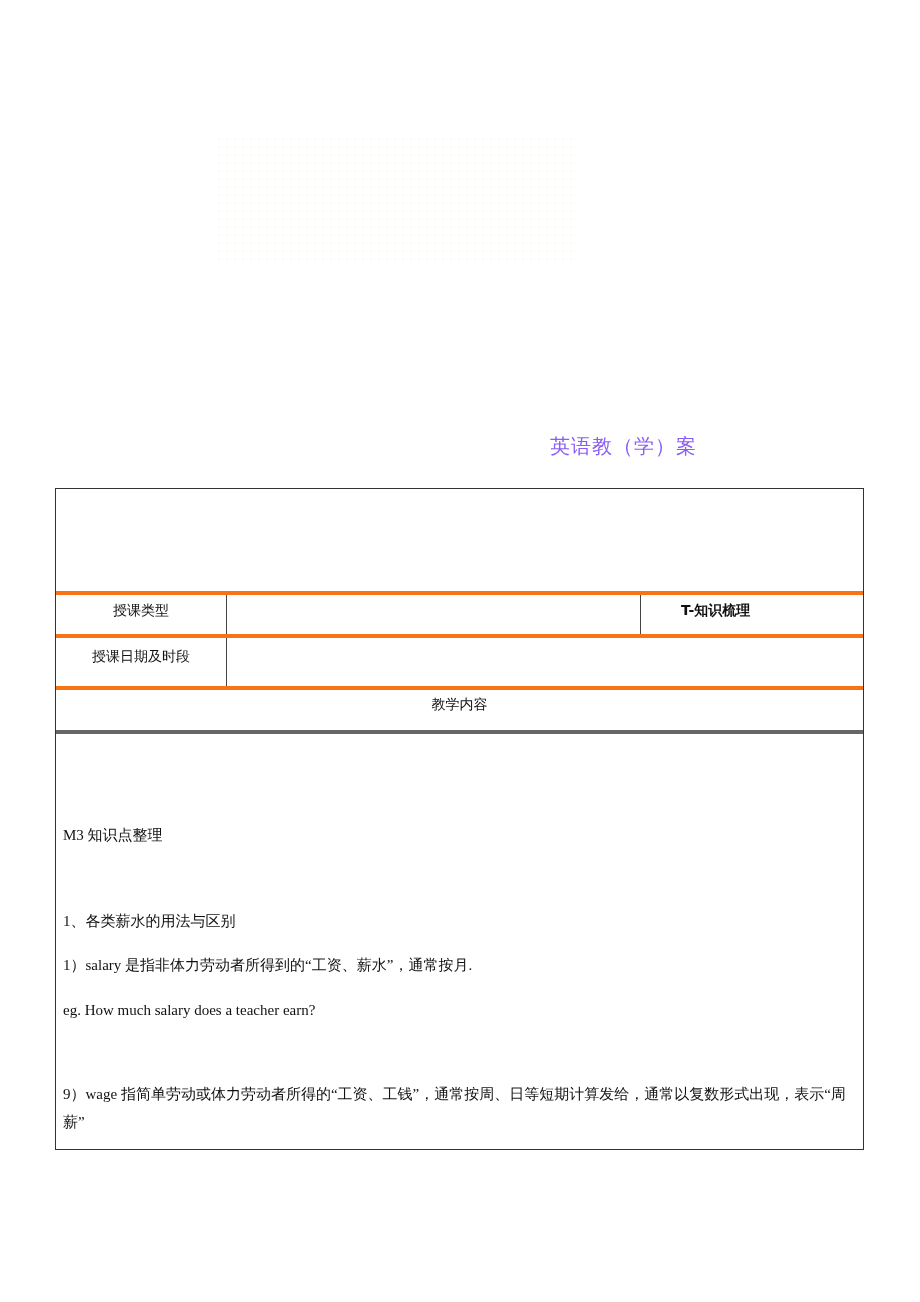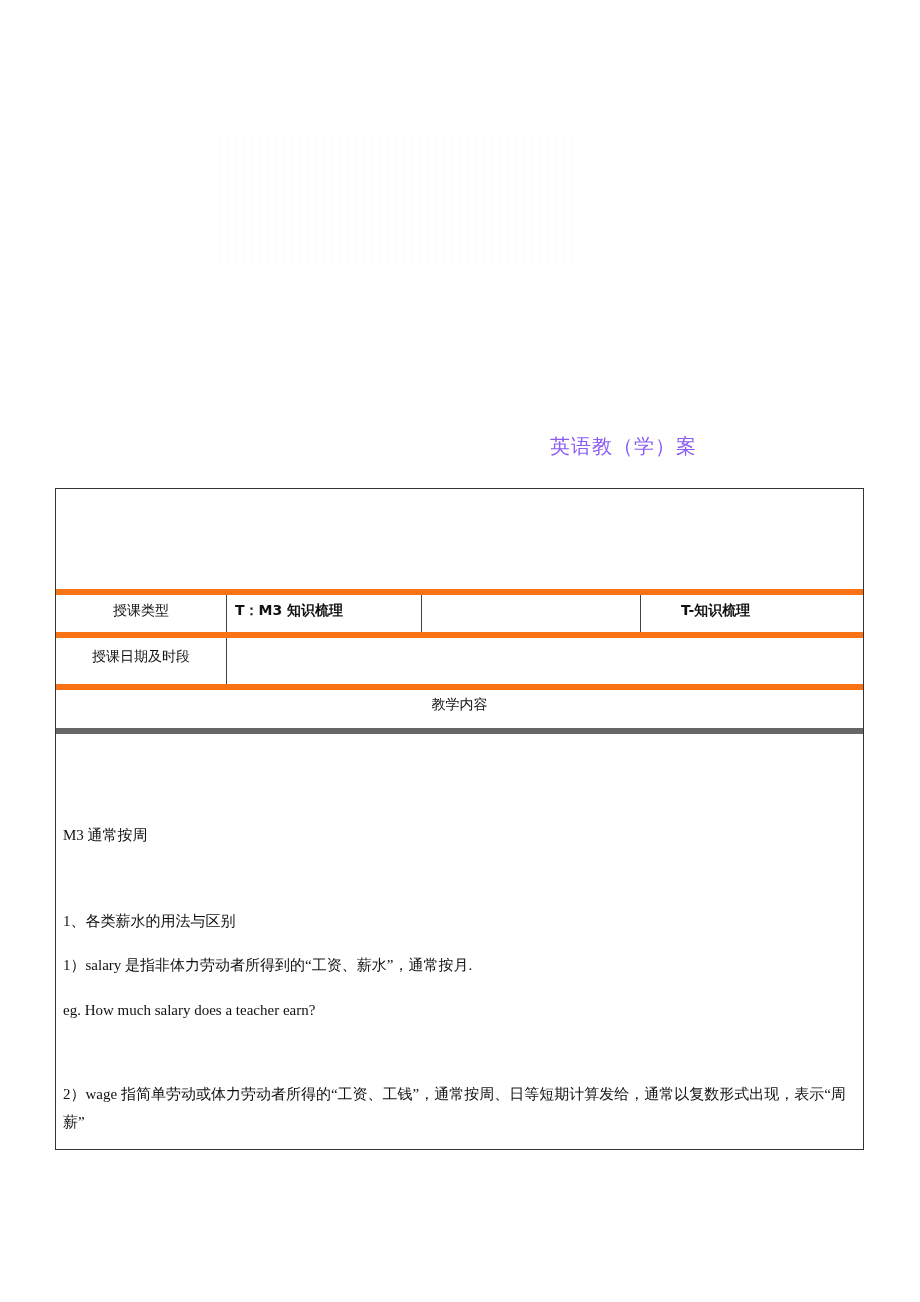--- a/index.html
+++ b/index.html
@@ -41,21 +41,21 @@
       top: 488px;
       width: 809px;
       height: 662px;
       border: 1px solid #333;
       box-sizing: border-box;
     }
     .row {
       position: absolute;
       left: 0;
       right: 0;
-      border-bottom: 6px solid #f97316;
+      border-bottom: 4px solid #f97316;
       box-sizing: border-box;
     }
     .cell {
       position: absolute;
       top: 0;
       bottom: 0;
       box-sizing: border-box;
       font-family: "DejaVu Sans", "Liberation Sans", sans-serif;
       font-size: 14px;
       color: #111;
@@ -99,36 +99,33 @@
 <div class="watermark"></div>
 
 <div class="doc-title">英语教（学）案</div>
 
 <div class="tbl">
 
   <div class="row" style="top:0; height:106px;"></div>
 
   <div class="row" style="top:106px; height:43px;">
     <div class="cell vline label-c" style="left:0; width:171px;">授课类型</div>
-    <div class="cell vline val" style="left:171px; width:195px;">
-      <span>T：M3 知识梳理</span>
-    </div>
     <div class="cell vline val" style="left:366px; width:219px;"></div>
     <div class="cell val" style="left:585px; right:12px;margin-left:32px;">T-知识梳理</div>
   </div>
 
   <div class="row" style="top:201px; height:44px; border-bottom-color:#666;">
     <div class="cell label-c" style="left:0; right:0; padding-top:6px;">教学内容</div>
   </div>
 
   <div class="row" style="top:149px; height:52px;">
     <div class="cell vline label-c" style="left:0; width:171px; padding-top:10px;">授课日期及时段</div>
     <div class="cell" style="left:171px; right:0;"></div>
   </div>
 
   <div class="content">
-    <p style="top:92px;">M3 通常按周</p>
+    <p style="top:92px;">M3 知识点整理</p>
     <p class="bold" style="top:178px;">1、各类薪水的用法与区别</p>
     <p style="top:222px;">1）salary 是指非体力劳动者所得到的“工资、薪水”，通常按月.</p>
     <p style="top:268px;">eg. How much salary does a teacher earn?</p>
-    <p class="wrap" style="top:346px;">2）wage 指简单劳动或体力劳动者所得的“工资、工钱”，通常按周、日等短期计算发给，通常以复数形式出现，表示“周薪”</p>
+    <p class="wrap" style="top:346px;">9）wage 指简单劳动或体力劳动者所得的“工资、工钱”，通常按周、日等短期计算发给，通常以复数形式出现，表示“周薪”</p>
   </div>
 </div>
 
 </body></html>

